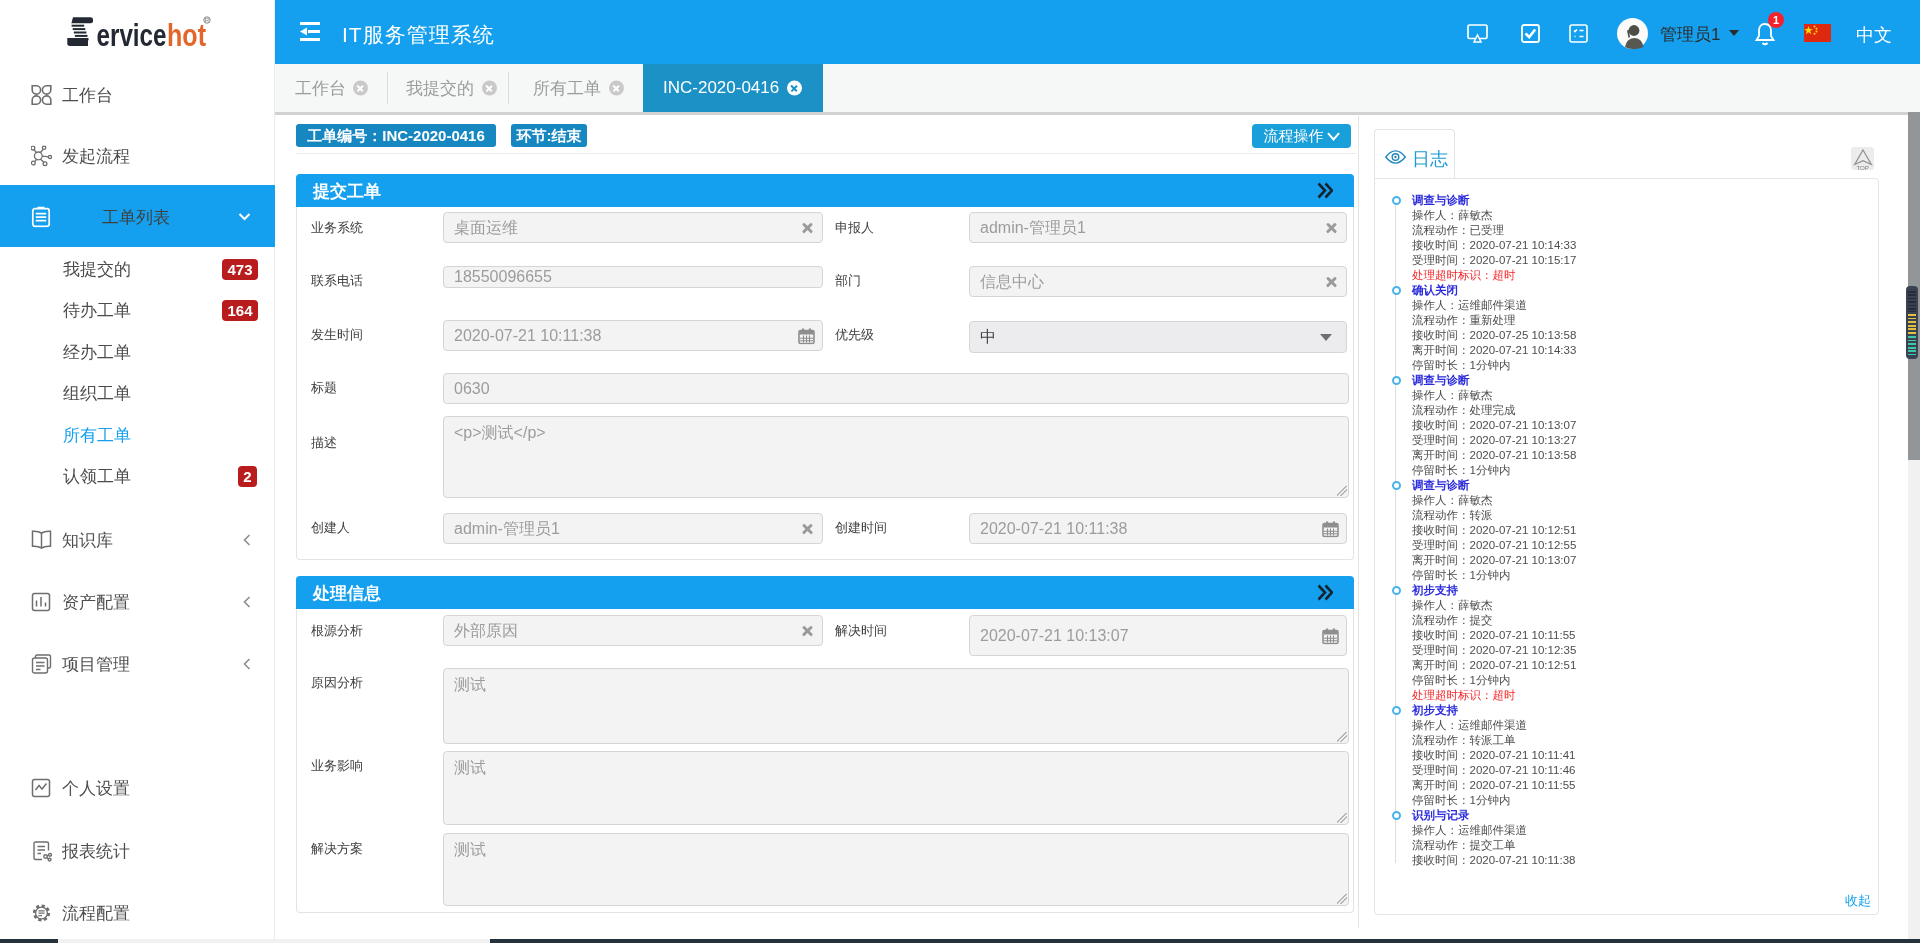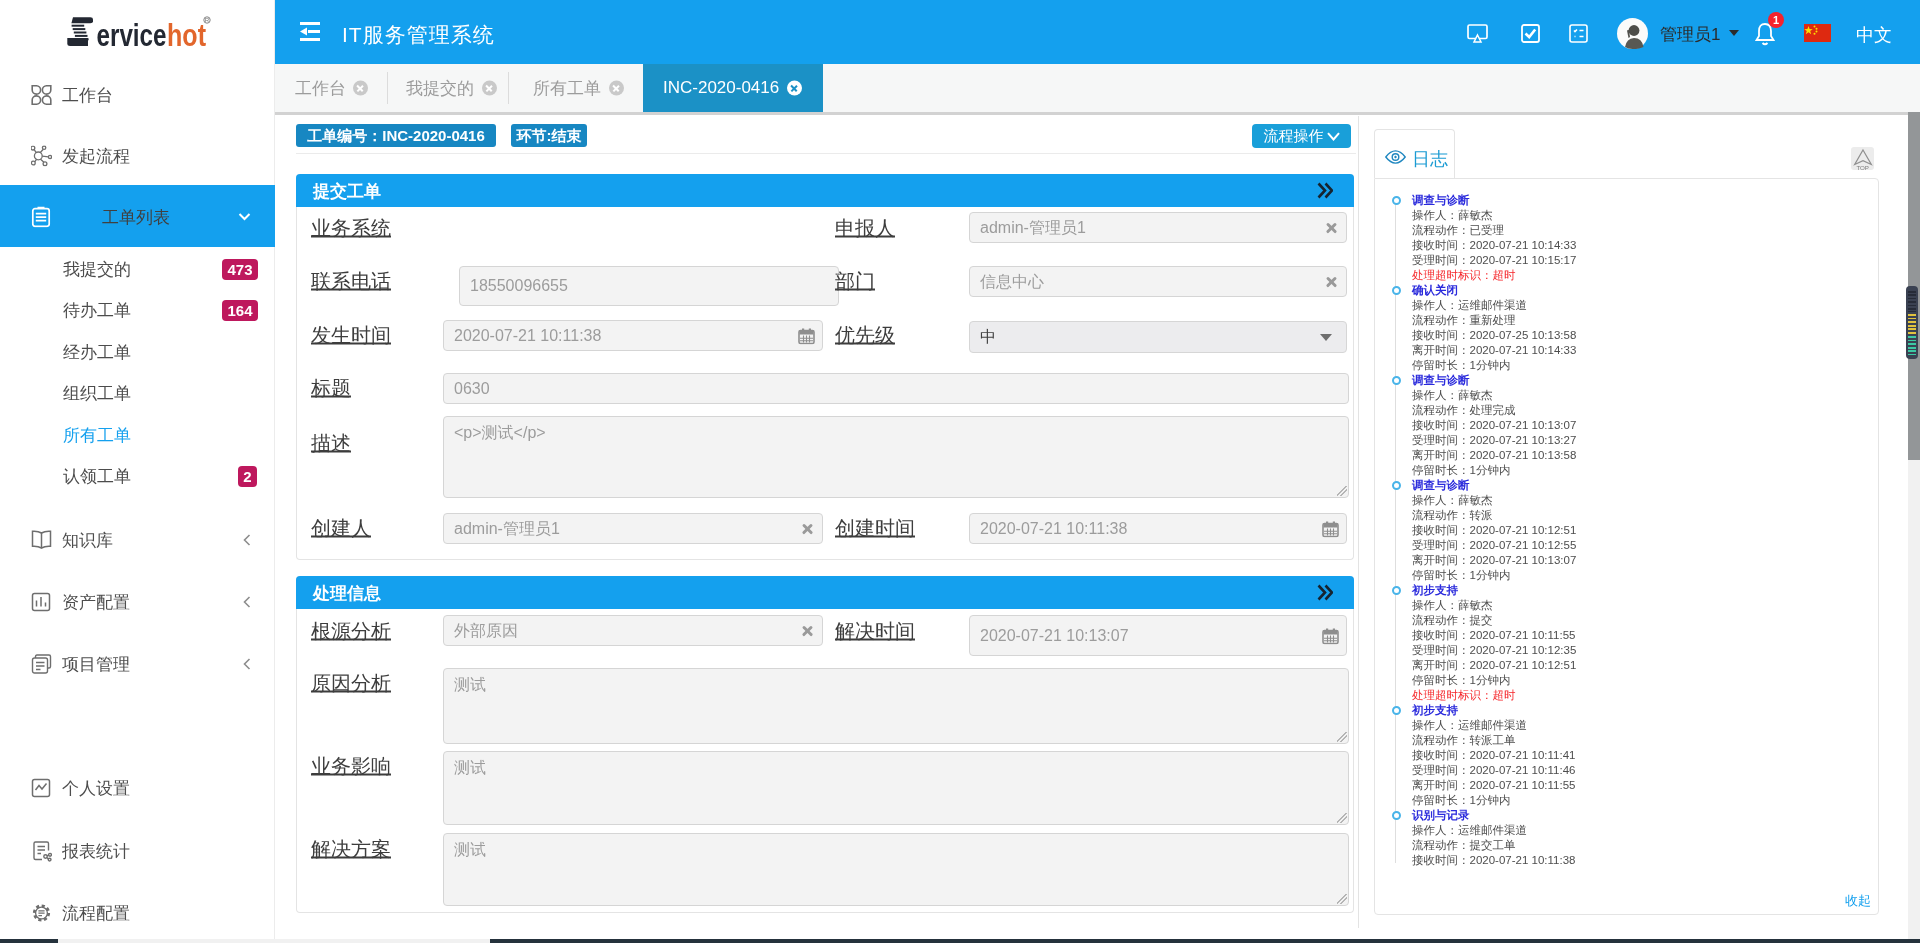--- a/index.html
+++ b/index.html
@@ -7,21 +7,21 @@
 body { position:relative; font-family:"Liberation Sans",sans-serif; background:#fff; }
 .abs { position:absolute; }
 
 
 #sidebar { left:0; top:0; width:275px; height:943px; background:#fff; border-right:1px solid #ececec; z-index:5; }
 .mitem { position:absolute; left:0; width:275px; height:40px; }
 .mitem .mic { position:absolute; left:31px; top:50%; transform:translateY(-50%); }
 .mitem .mtx { position:absolute; left:62px; top:50%; transform:translateY(-50%); font-size:17px; color:#4e4e4e; white-space:nowrap; }
 .mitem .chev { position:absolute; right:24px; top:50%; transform:translateY(-50%); }
 .sub { position:absolute; left:63px; font-size:17px; color:#4c4c4c; white-space:nowrap; transform:translateY(-50%); }
-.badge { position:absolute; background:#be185d; color:#fff; font-size:15px; font-weight:bold; text-align:center; border-radius:4px; line-height:21px; height:21px; }
+.badge { position:absolute; background:#b91c1c; color:#fff; font-size:15px; font-weight:bold; text-align:center; border-radius:4px; line-height:21px; height:21px; }
 #selband { left:0; top:185px; width:275px; height:62px; background:#14a0ee; }
 #selband .mtx { color:#404040;margin-left:40px; }
 
 
 #topbar { left:275px; top:0; width:1645px; height:64px; background:#14a0ee; z-index:6; }
 #tbtitle { position:absolute; left:67px; top:21px; color:#fff; font-size:21px; letter-spacing:1px; white-space:nowrap; }
 
 
 #tabbar { left:275px; top:64px; width:1645px; height:48px; background:#f6f7f7; }
 #tabline { left:275px; top:112px; width:1645px; height:3px; background:#d2d2d2; }
@@ -41,21 +41,21 @@
 .chip { position:absolute; background:#1787c2; color:#fff; font-size:15px; font-weight:bold; line-height:23px; height:23px; border-radius:3px; text-align:center; }
 #btnflow { position:absolute; left:977px; top:9px; width:99px; height:24px; background:#199fd9; border-radius:4px; color:#fff; font-size:15px; display:flex; align-items:center; justify-content:center; }
 #hsep { position:absolute; left:21px; top:38px; width:1060px; height:1px; background:#ebebeb; }
 #vdiv { position:absolute; left:1083px; top:1px; width:1px; height:812px; background:#e3e3e3; }
 
 .panel { position:absolute; left:21px; width:1058px; border:1px solid #e4e4e4; border-top:none; border-radius:4px; background:#fff; }
 .phead { position:absolute; left:-1px; top:0; width:1058px; height:33px; background:#14a0ee; border-radius:4px 4px 0 0; color:#fff; }
 .phead .pt { position:absolute; left:17px; top:6px; font-size:17px; font-weight:bold; }
 .phead .pc { position:absolute; right:21px; top:8px; width:16px; height:17px; }
 .phead .pc svg { display:block; }
-.flabel { position:absolute; font-size:20px; color:#3d3d3d; white-space:nowrap;text-decoration:underline; }
+.flabel { position:absolute; font-size:13px; color:#3d3d3d; white-space:nowrap; }
 .inp { position:absolute; background:#f3f3f3; border:1px solid #d5d5d5; border-radius:4px; font-size:16px; color:#9c9c9c; white-space:nowrap; overflow:hidden; }
 .inp .iv { position:absolute; left:10px; top:50%; transform:translateY(-50%); }
 .ta .iv { top:6px; transform:none; }
 .xic { position:absolute; right:8px; top:50%; transform:translateY(-50%); width:13px; height:13px; }
 .xic:before, .xic:after { content:""; position:absolute; left:0px; top:5px; width:13px; height:3.2px; border-radius:1.6px; background:#9a9a9a; }
 .xic:before { transform:rotate(45deg); }
 .xic:after { transform:rotate(-45deg); }
 .calic { position:absolute; right:7px; top:50%; transform:translateY(-50%); }
 .resz { position:absolute; right:1px; bottom:1px; width:10px; height:10px; background:
  linear-gradient(135deg, transparent 44%, #b5b5b5 44%, #b5b5b5 52%, transparent 52%, transparent 64%, #b5b5b5 64%, #b5b5b5 72%, transparent 72%); }
@@ -172,28 +172,32 @@
   <div class="panel" id="panel1" style="top:59px;height:386px">
     <div class="phead">
         <span class="pt">提交工单</span>
         <span class="pc">
           <svg width="16" height="17" viewBox="0 0 16 17" fill="none" stroke="#162430" stroke-width="2.6">
             <path d="M1.5 1.5 L8 8.5 L1.5 15.5 M8.5 1.5 L15 8.5 L8.5 15.5"></path>
           </svg>
         </span>
       </div>
     <span class="flabel" style="left:14px;top:54px;transform:translateY(-50%)">业务系统</span>
+    <div class="inp" style="left:146px;top:38px;width:380px;height:31px">
+        <span class="iv">桌面运维</span>
+        <span class="xic"></span>
+      </div>
     <span class="flabel" style="left:538px;top:54px;transform:translateY(-50%)">申报人</span>
     <div class="inp" style="left:672px;top:38px;width:378px;height:31px">
         <span class="iv">admin-管理员1</span>
         <span class="xic"></span>
       </div>
 
     <span class="flabel" style="left:14px;top:107px;transform:translateY(-50%)">联系电话</span>
-    <div class="inp" style="left:162px;top:92px;width:380px;height:40px">
+    <div class="inp" style="left:146px;top:92px;width:380px;height:22px">
         <span class="iv">18550096655</span>
       </div>
     <span class="flabel" style="left:538px;top:107px;transform:translateY(-50%)">部门</span>
     <div class="inp" style="left:672px;top:92px;width:378px;height:31px">
         <span class="iv">信息中心</span>
         <span class="xic"></span>
       </div>
 
     <span class="flabel" style="left:14px;top:161px;transform:translateY(-50%)">发生时间</span>
     <div class="inp" style="left:146px;top:146px;width:380px;height:31px">

